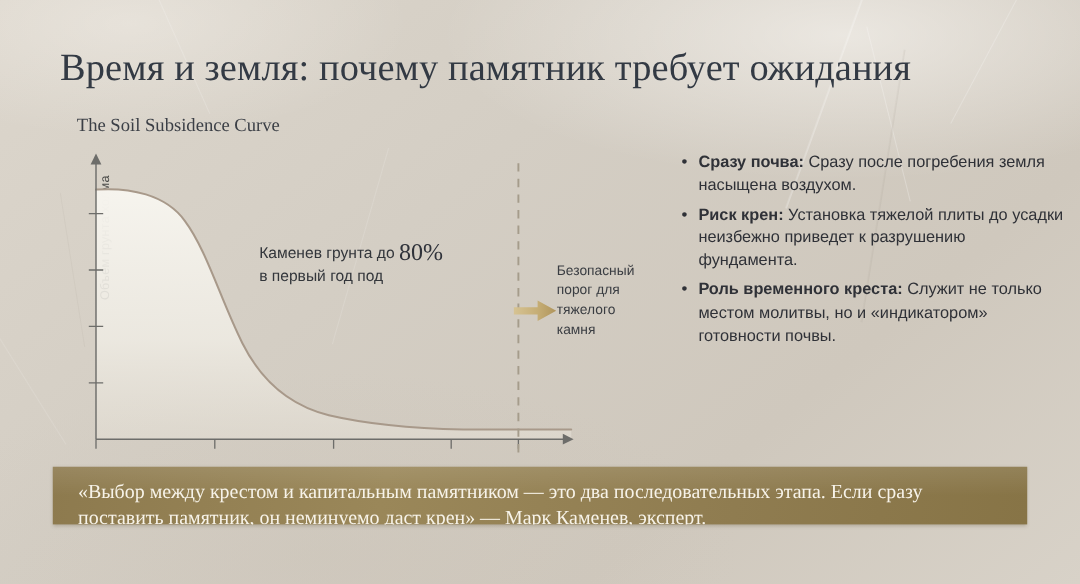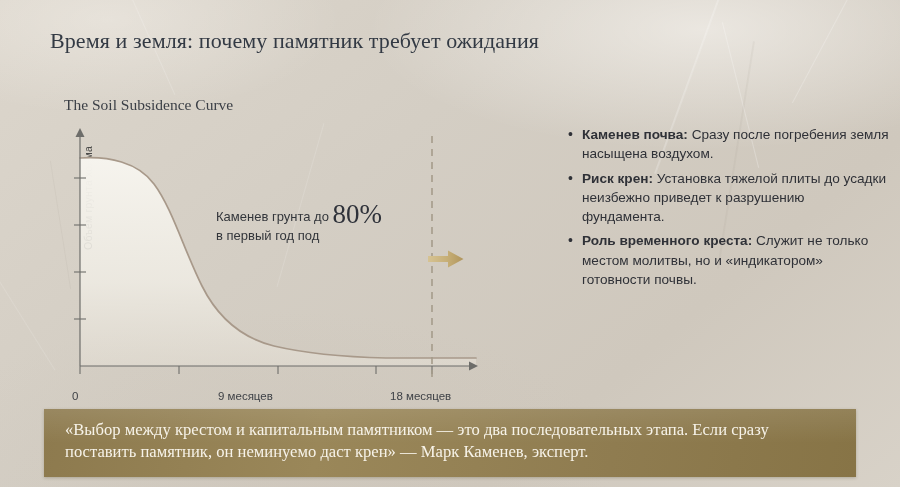--- a/index.html
+++ b/index.html
@@ -30,23 +30,23 @@
   .vein.v3{left:820px;top:-10px;width:1px;height:120px;transform:rotate(28deg);opacity:.45;}
   .vein.v4{left:150px;top:-20px;width:1px;height:120px;transform:rotate(-24deg);opacity:.35;}
   .vein.v5{left:300px;top:120px;width:1px;height:170px;transform:rotate(16deg);opacity:.28;}
   .vein.v6{left:20px;top:250px;width:1px;height:130px;transform:rotate(-32deg);opacity:.25;}
   .vein.dark{background:linear-gradient(90deg,rgba(150,142,130,0) 0%,rgba(150,142,130,.35) 45%,rgba(150,142,130,0) 100%);}
   .vein.d1{left:735px;top:40px;width:2px;height:230px;transform:rotate(9deg);opacity:.55;}
   .vein.d2{left:60px;top:160px;width:1px;height:130px;transform:rotate(-9deg);opacity:.3;}
 
   
   #headline{
-    position:absolute;left:50px;top:28px;width:820px;
-    font-family:"Liberation Serif",serif;
-    font-size:22px;line-height:1.15;
+    position:absolute;left:50px;top:38px;width:820px;
+    font-family:"Liberation Serif",serif;
+    font-size:32px;line-height:1.15;
     color:#333a44;
     letter-spacing:.1px;
     white-space:nowrap;
   }
 
   
   #chart-block{position:absolute;left:46px;top:96px;width:500px;height:290px;}
   #chart-title{
     font-family:"Liberation Serif",serif;
     font-size:15.5px;color:#3b3f46;
@@ -71,21 +71,21 @@
   #xt6{left:172px;}
   #xt12{left:344px;}
 
   
   #annotation{
     position:absolute;left:170px;top:80px;width:200px;
     font-size:13px;line-height:1.45;color:#33363b;
   }
   #annotation .big{
     font-family:"Liberation Serif",serif;
-    font-size:27px;line-height:.9;color:#2f323a;
+    font-size:20px;line-height:.9;color:#2f323a;
     vertical-align:-2px;
   }
 
   
   #threshold-note{
     position:absolute;left:418px;top:96px;width:86px;
     font-size:11.5px;line-height:1.42;color:#3a3d42;
   }
   #threshold-arrow{
     position:absolute;left:382px;top:128px;width:36px;height:18px;
@@ -99,21 +99,21 @@
   #bullets .item{
     position:relative;padding-left:15px;margin-bottom:5px;
   }
   #bullets .item .dot{
     position:absolute;left:1px;top:0;font-size:14px;line-height:1.42;color:#2f3137;
   }
   #bullets .lead{font-weight:bold;}
 
   
   #quote-banner{
-    position:absolute;left:44px;top:409px;width:812px;height:68px;
+    position:absolute;left:44px;top:389px;width:812px;height:48px;
     background:linear-gradient(100deg,#8d7a4e 0%,#9a8759 34%,#8f7c50 70%,#877446 100%);
     box-shadow:0 1px 3px rgba(90,78,50,.30);
     overflow:hidden;
   }
   #quote-sheen{
     position:absolute;left:0;top:0;right:0;height:50%;
     background:linear-gradient(180deg,rgba(255,255,255,.10),rgba(255,255,255,0));
     pointer-events:none;
   }
   #quote-text{
@@ -196,31 +196,37 @@
 
       <svg id="threshold-arrow" viewBox="0 0 36 18">
         <path d="M0,6 L20,6 L20,0.5 L35.5,9 L20,17.5 L20,12 L0,12 Z" fill="url(#arrowFill)"></path>
       </svg>
 
       <div id="annotation">
         <span>Каменев грунта до </span><span class="big">80%</span><br>
         <span>в первый год под</span><br>
       </div>
 
+      <div id="threshold-note">
+        <div>Безопасный</div>
+        <div>порог для</div>
+        <div>тяжелого</div>
+        <div>камня</div>
+      </div>
 
       <div class="xtick-label" id="xt0">0</div>
       <div class="xtick-label" id="xt6">9 месяцев</div>
       <div class="xtick-label" id="xt12">18 месяцев</div>
     </div>
   </div>
 
   <div id="bullets">
     <div class="item">
       <span class="dot">•</span>
-      <span class="lead">Каменев почва:</span><span> Сразу после погребения земля насыщена воздухом.</span>
+      <span class="lead">Сразу почва:</span><span> Сразу после погребения земля насыщена воздухом.</span>
     </div>
     <div class="item">
       <span class="dot">•</span>
       <span class="lead">Риск крен:</span><span> Установка тяжелой плиты до усадки неизбежно приведет к разрушению фундамента.</span>
     </div>
     <div class="item">
       <span class="dot">•</span>
       <span class="lead">Роль временного креста:</span><span> Служит не только местом молитвы, но и «индикатором» готовности почвы.</span>
     </div>
   </div>

